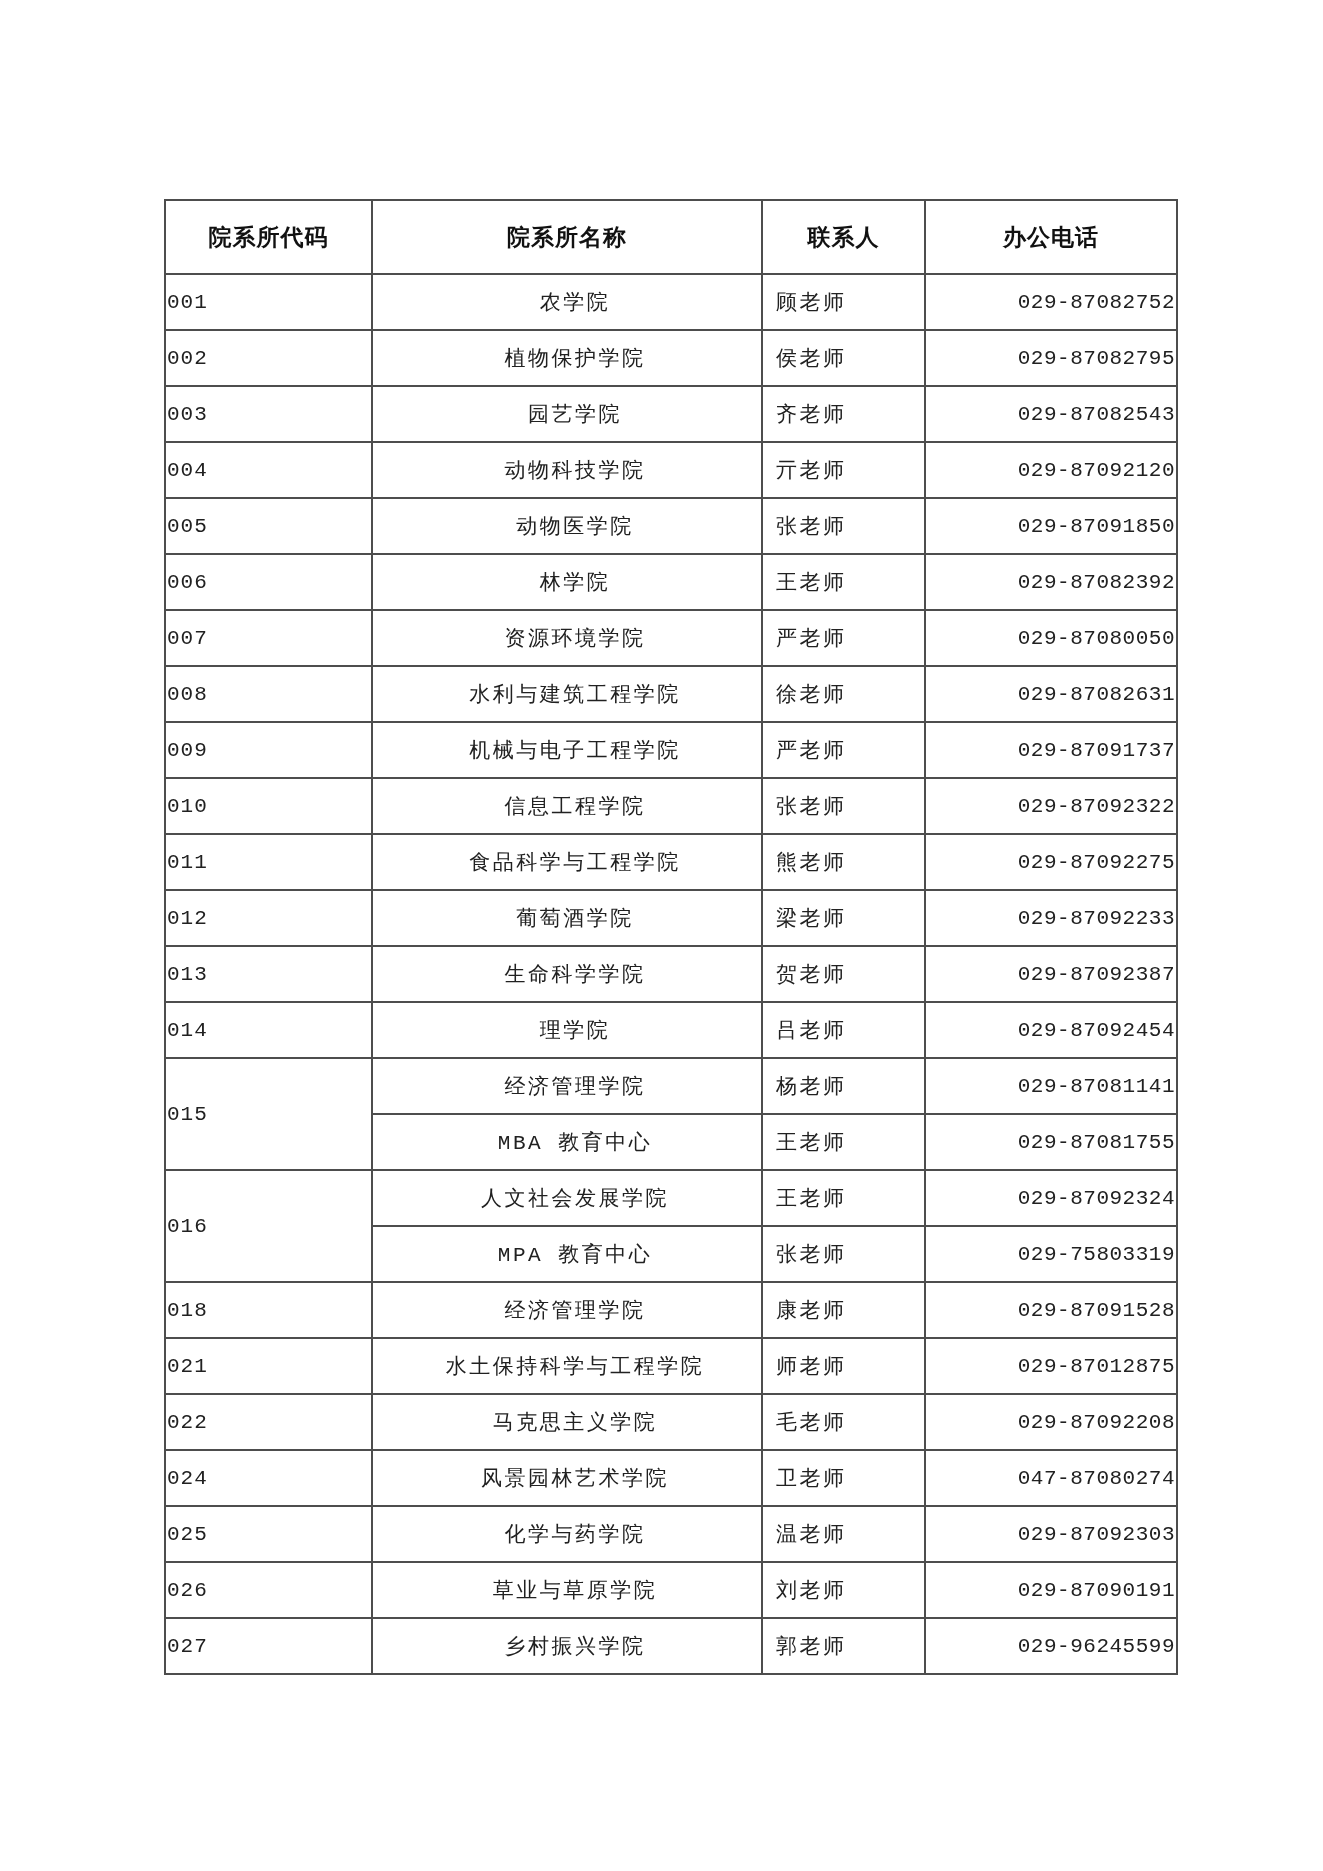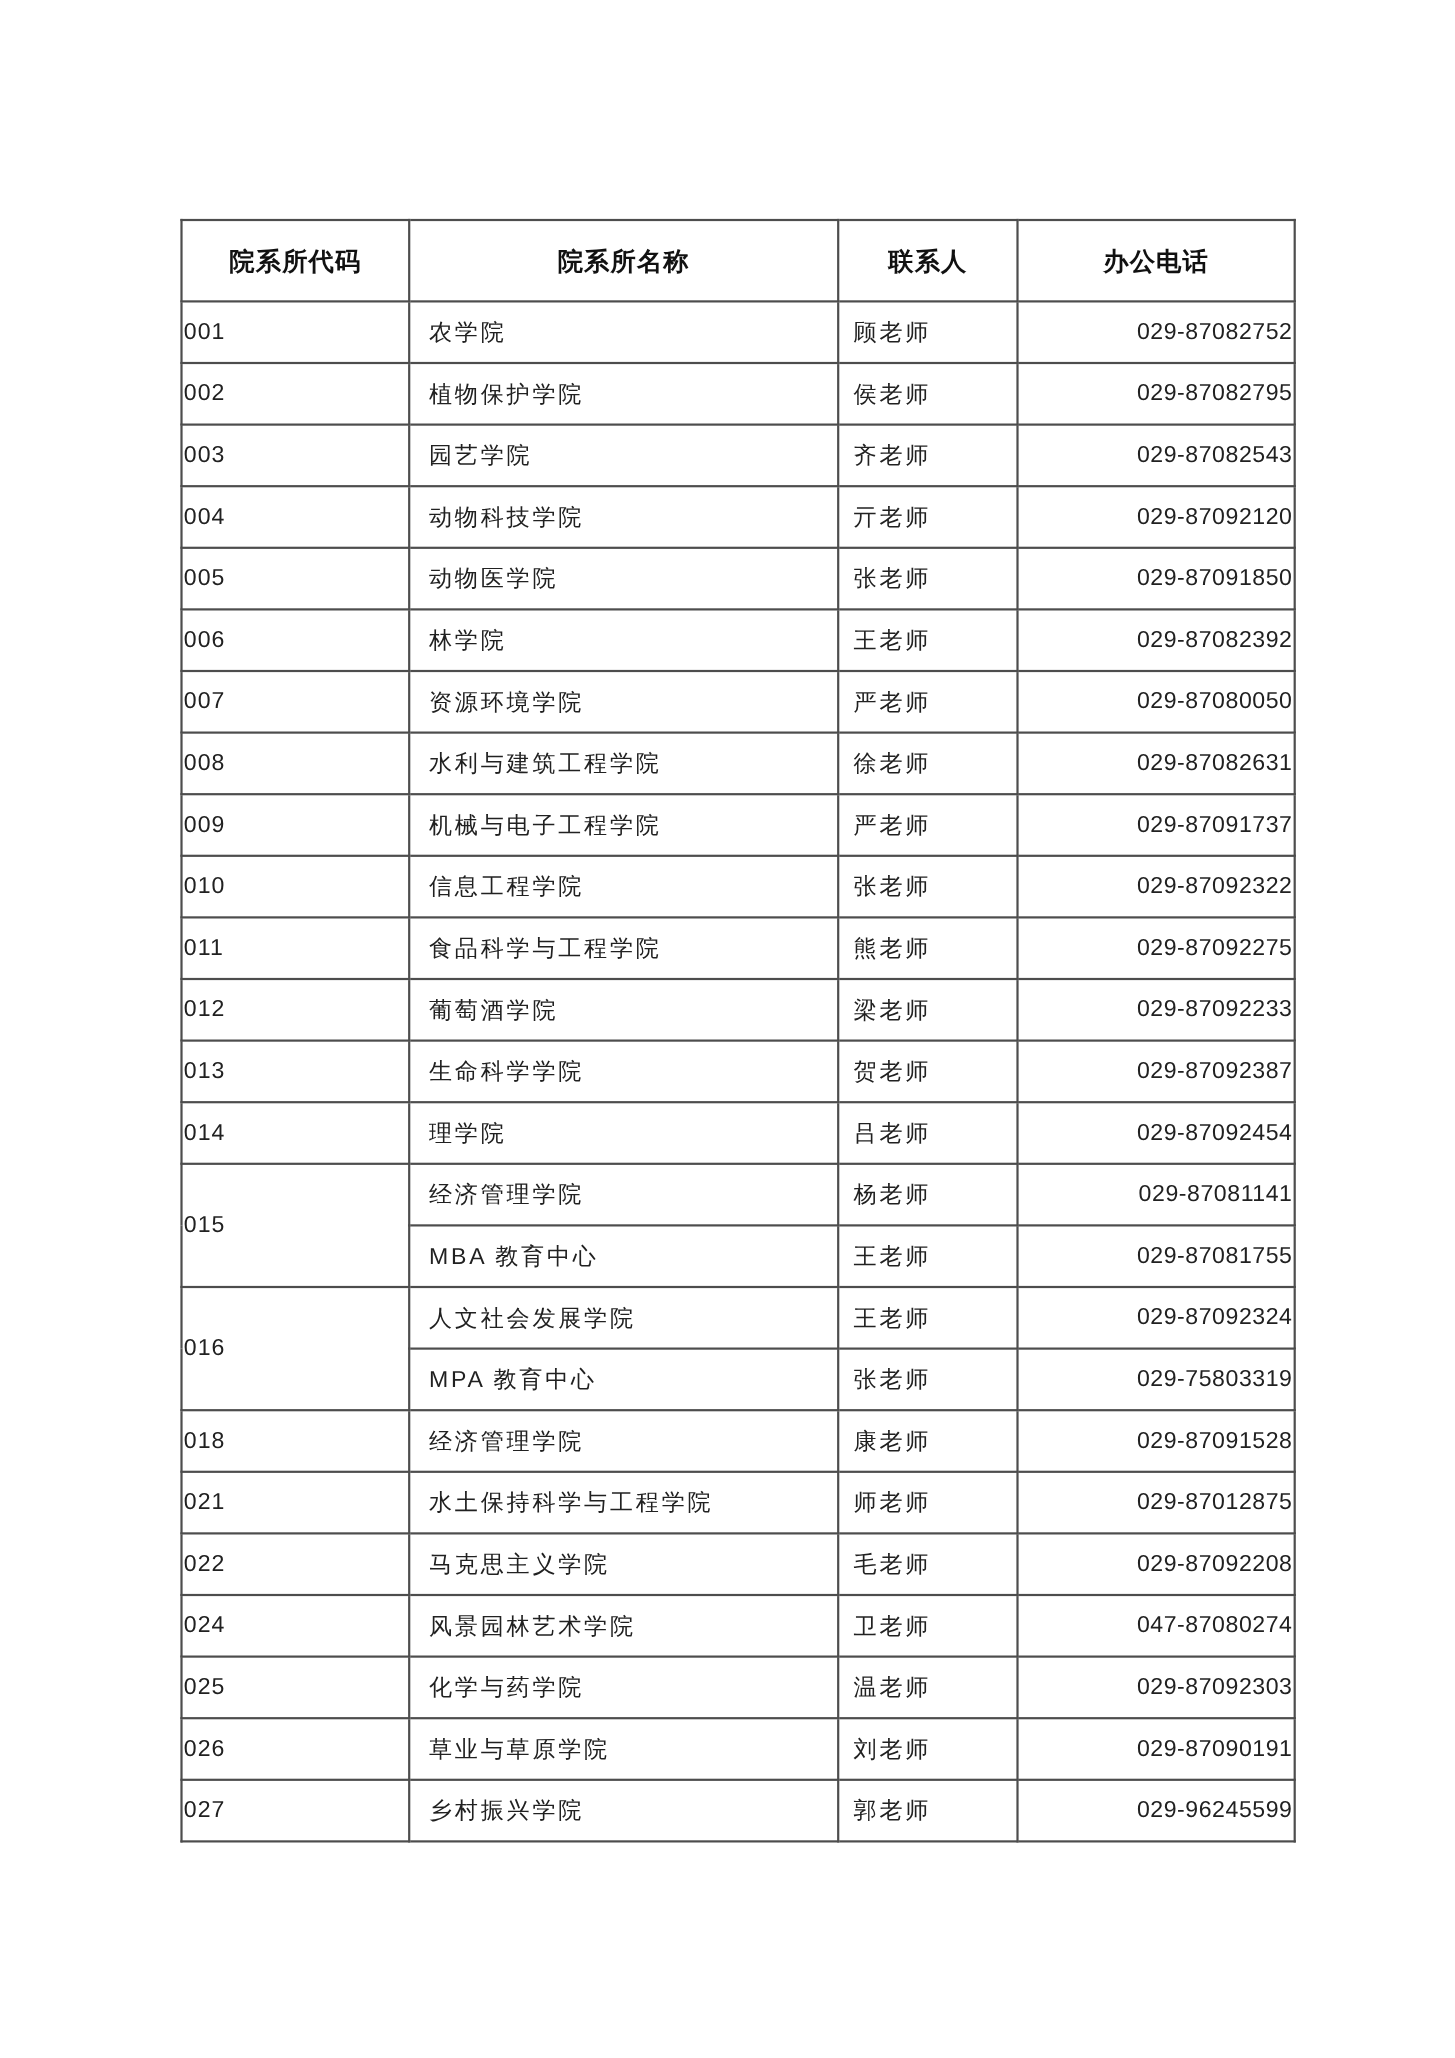--- a/index.html
+++ b/index.html
@@ -5,21 +5,21 @@
   html, body {
     margin: 0;
     padding: 0;
     background: #ffffff;
   }
   .page {
     position: relative;
     width: 1323px;
     height: 1871px;
     background: #ffffff;
-    font-family: Liberation Sans, sans-serif;
+    font-family: Liberation Mono, monospace;
     color: #1f1f1f;
   }
   table.contact-table {
     position: absolute;
     left: 164px;
     top: 199px;
     width: 1012px;
     border-collapse: collapse;
     table-layout: fixed;
     background: #ffffff;
@@ -48,21 +48,21 @@
   }
   table.contact-table td {
     font-size: 21px;
     color: #212121;
   }
   td.col-code {
     text-align: left;
     letter-spacing: 1px;
   }
   td.col-name {
-    text-align: left;
+    text-align: center;
     padding-left: 17px;
     letter-spacing: 2.5px;
     margin-left: 40px;
   }
   td.col-contact {
     text-align: left;
     padding-left: 13px;
     letter-spacing: 2.5px;
   }
   td.col-phone {

